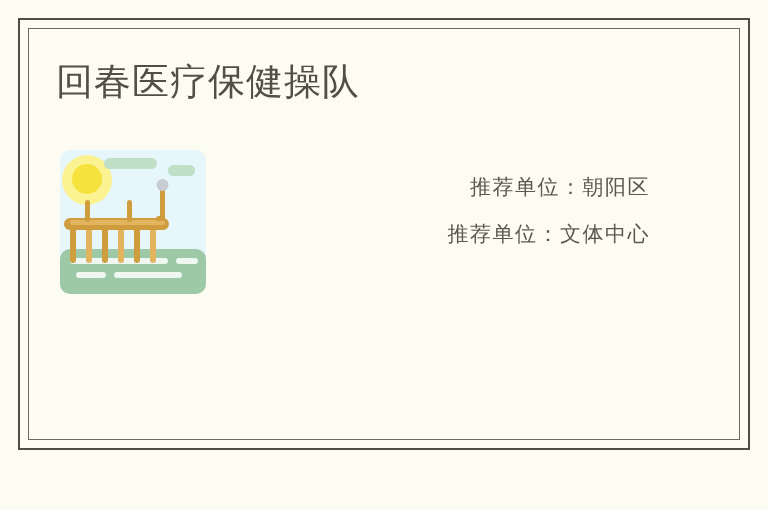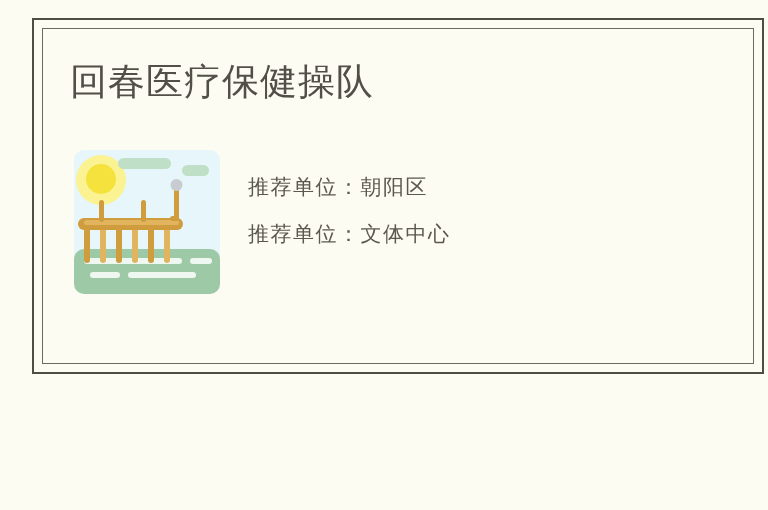--- a/index.html
+++ b/index.html
@@ -10,24 +10,24 @@
     width: 768px;
     height: 510px;
     background: #fcfcf2;
     font-family: "Liberation Sans", sans-serif;
     overflow: hidden;
   }
 
   
   .card-frame {
     position: absolute;
-    left: 32px;
+    left: 18px;
     top: 18px;
     width: 732px;
-    height: 356px;
+    height: 432px;
     box-sizing: border-box;
     border: 2px solid #4e4e44;
     background: #fcfcf2;
   }
   .card-frame-inner {
     position: absolute;
     left: 8px;
     top: 8px;
     right: 8px;
     bottom: 8px;
@@ -67,21 +67,21 @@
     background: #fcfcf2;
   }
   .thumb-svg { display: block; }
 
   
   .info-block {
     position: absolute;
     left: 178px;
     top: 18px;
     width: 416px;
-    text-align: left;
+    text-align: right;
     color: #5b584f;
     font-family: "DejaVu Serif", "Liberation Serif", serif;
     font-size: 21px;
     line-height: 47px;
     letter-spacing: 1.5px;
     word-break: break-all;
   }
   .info-line { display: block; }
 </style>
 </head>

